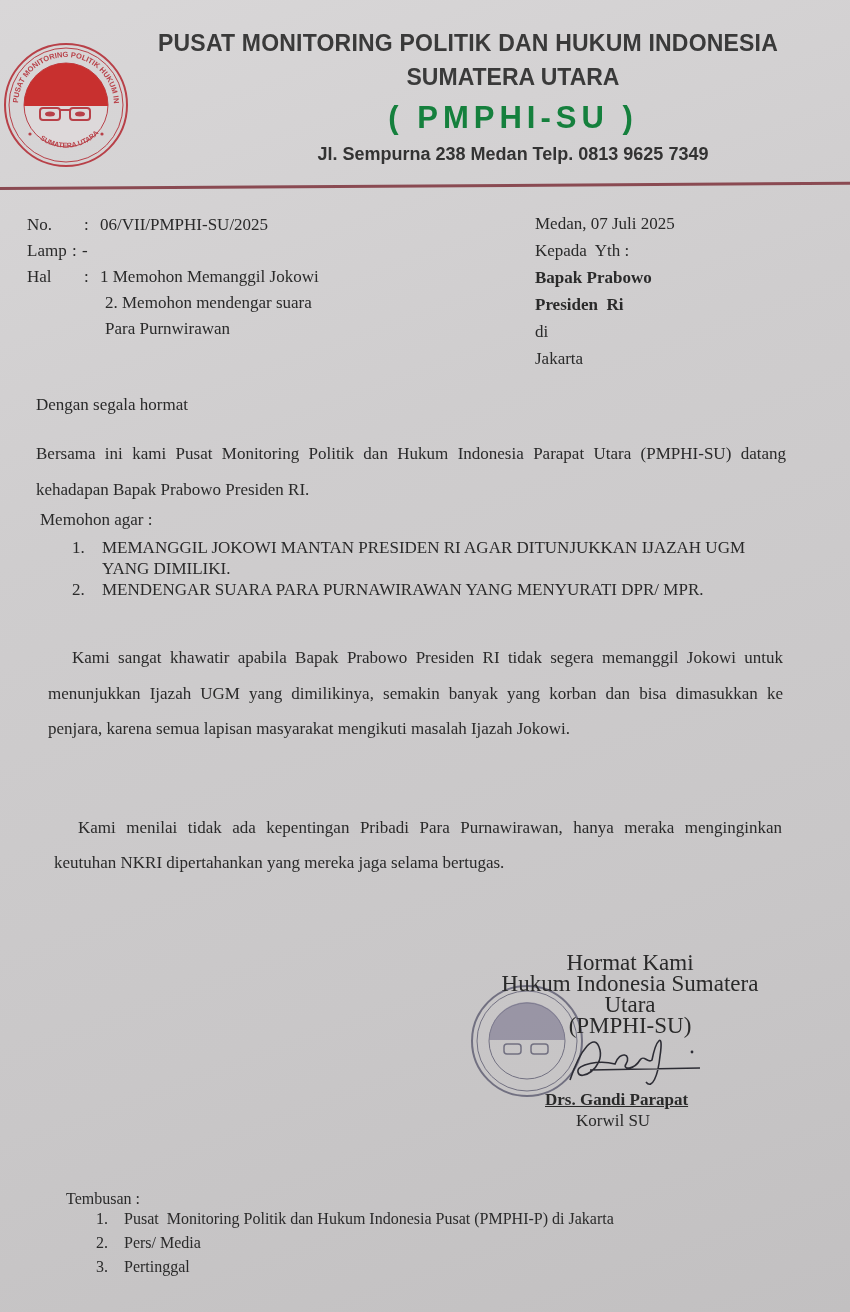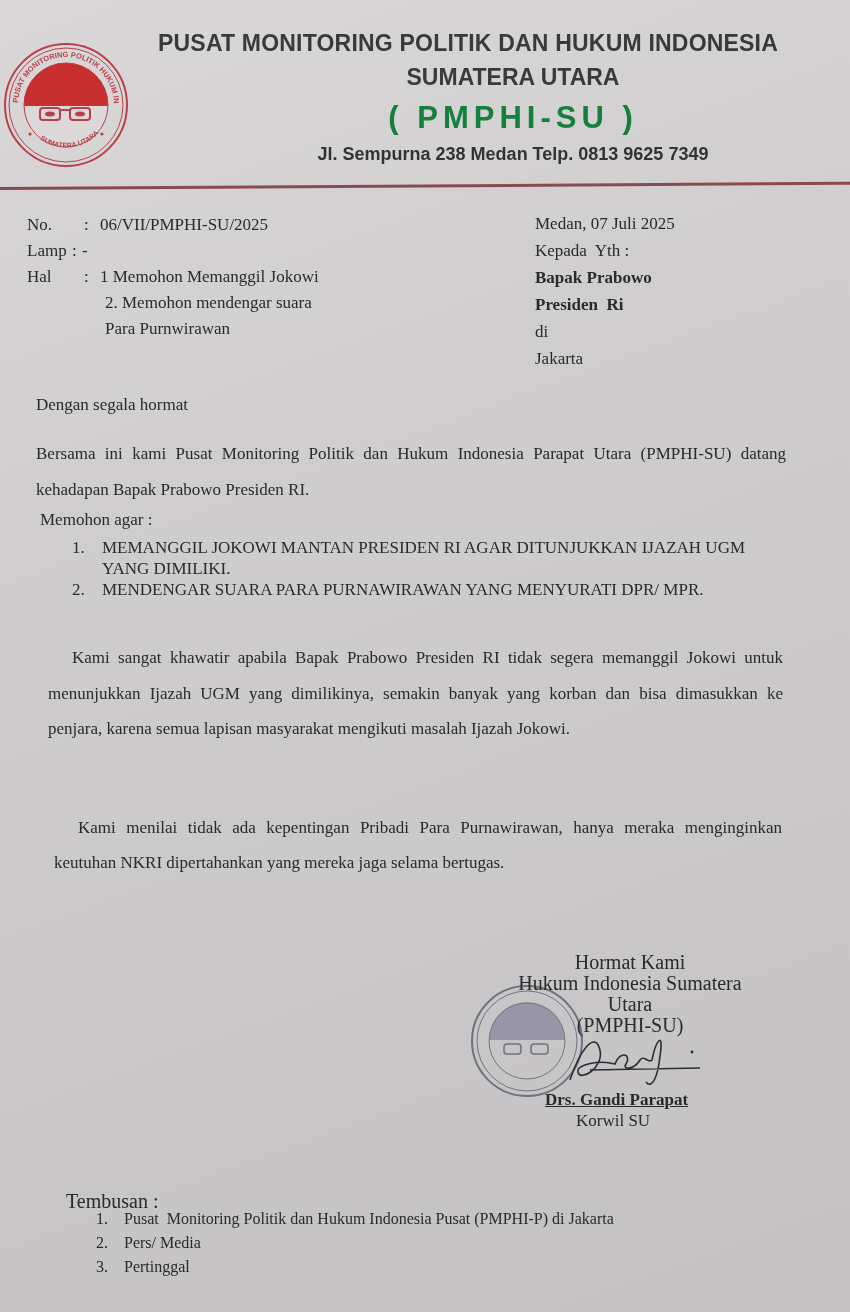--- a/index.html
+++ b/index.html
@@ -58,28 +58,28 @@
     .requests { position: absolute; left: 72px; top: 537px; width: 700px; font-size: 17px; line-height: 21px; }
     .req-item { display: flex; margin-bottom: 0px; }
     .req-num { width: 30px; }
     .req-text { flex: 1; }
 
     .para2 { top: 640px; left: 48px; width: 735px; line-height: 35.5px; text-align: justify; text-indent: 24px; }
     .para3 { top: 786px; left: 54px; width: 728px; line-height: 35px; text-align: justify; text-indent: 24px; margin-top: 24px; }
     .closing { top: 873px; left: 54px; width: 760px; }
 
     
-    .sign { position: absolute; left: 500px; top: 952px; width: 260px; font-size: 20px; line-height: 21px; text-align: center; }
+    .sign { position: absolute; left: 500px; top: 952px; width: 260px; font-size: 23px; line-height: 21px; text-align: center; }
     .stamp { position: absolute; left: 468px; top: 980px; width: 118px; height: 122px; opacity: 0.75; }
     .signature-scribble { position: absolute; left: 560px; top: 1020px; width: 150px; height: 80px; }
     .signer-name { position: absolute; left: 545px; top: 1090px; font-size: 17px; font-weight: bold; text-decoration: underline; }
     .signer-role { position: absolute; left: 576px; top: 1111px; font-size: 17px; }
 
     
-    .cc-title { position: absolute; left: 66px; top: 1190px; font-size: 20px; }
+    .cc-title { position: absolute; left: 66px; top: 1190px; font-size: 16px; }
     .cc-list { position: absolute; left: 96px; top: 1207px; font-size: 16px; line-height: 24px; }
     .cc-item { display: flex; }
     .cc-num { width: 28px; }
   </style>
 </head>
 <body>
 
 <div class="page">
 
   <div class="logo">

